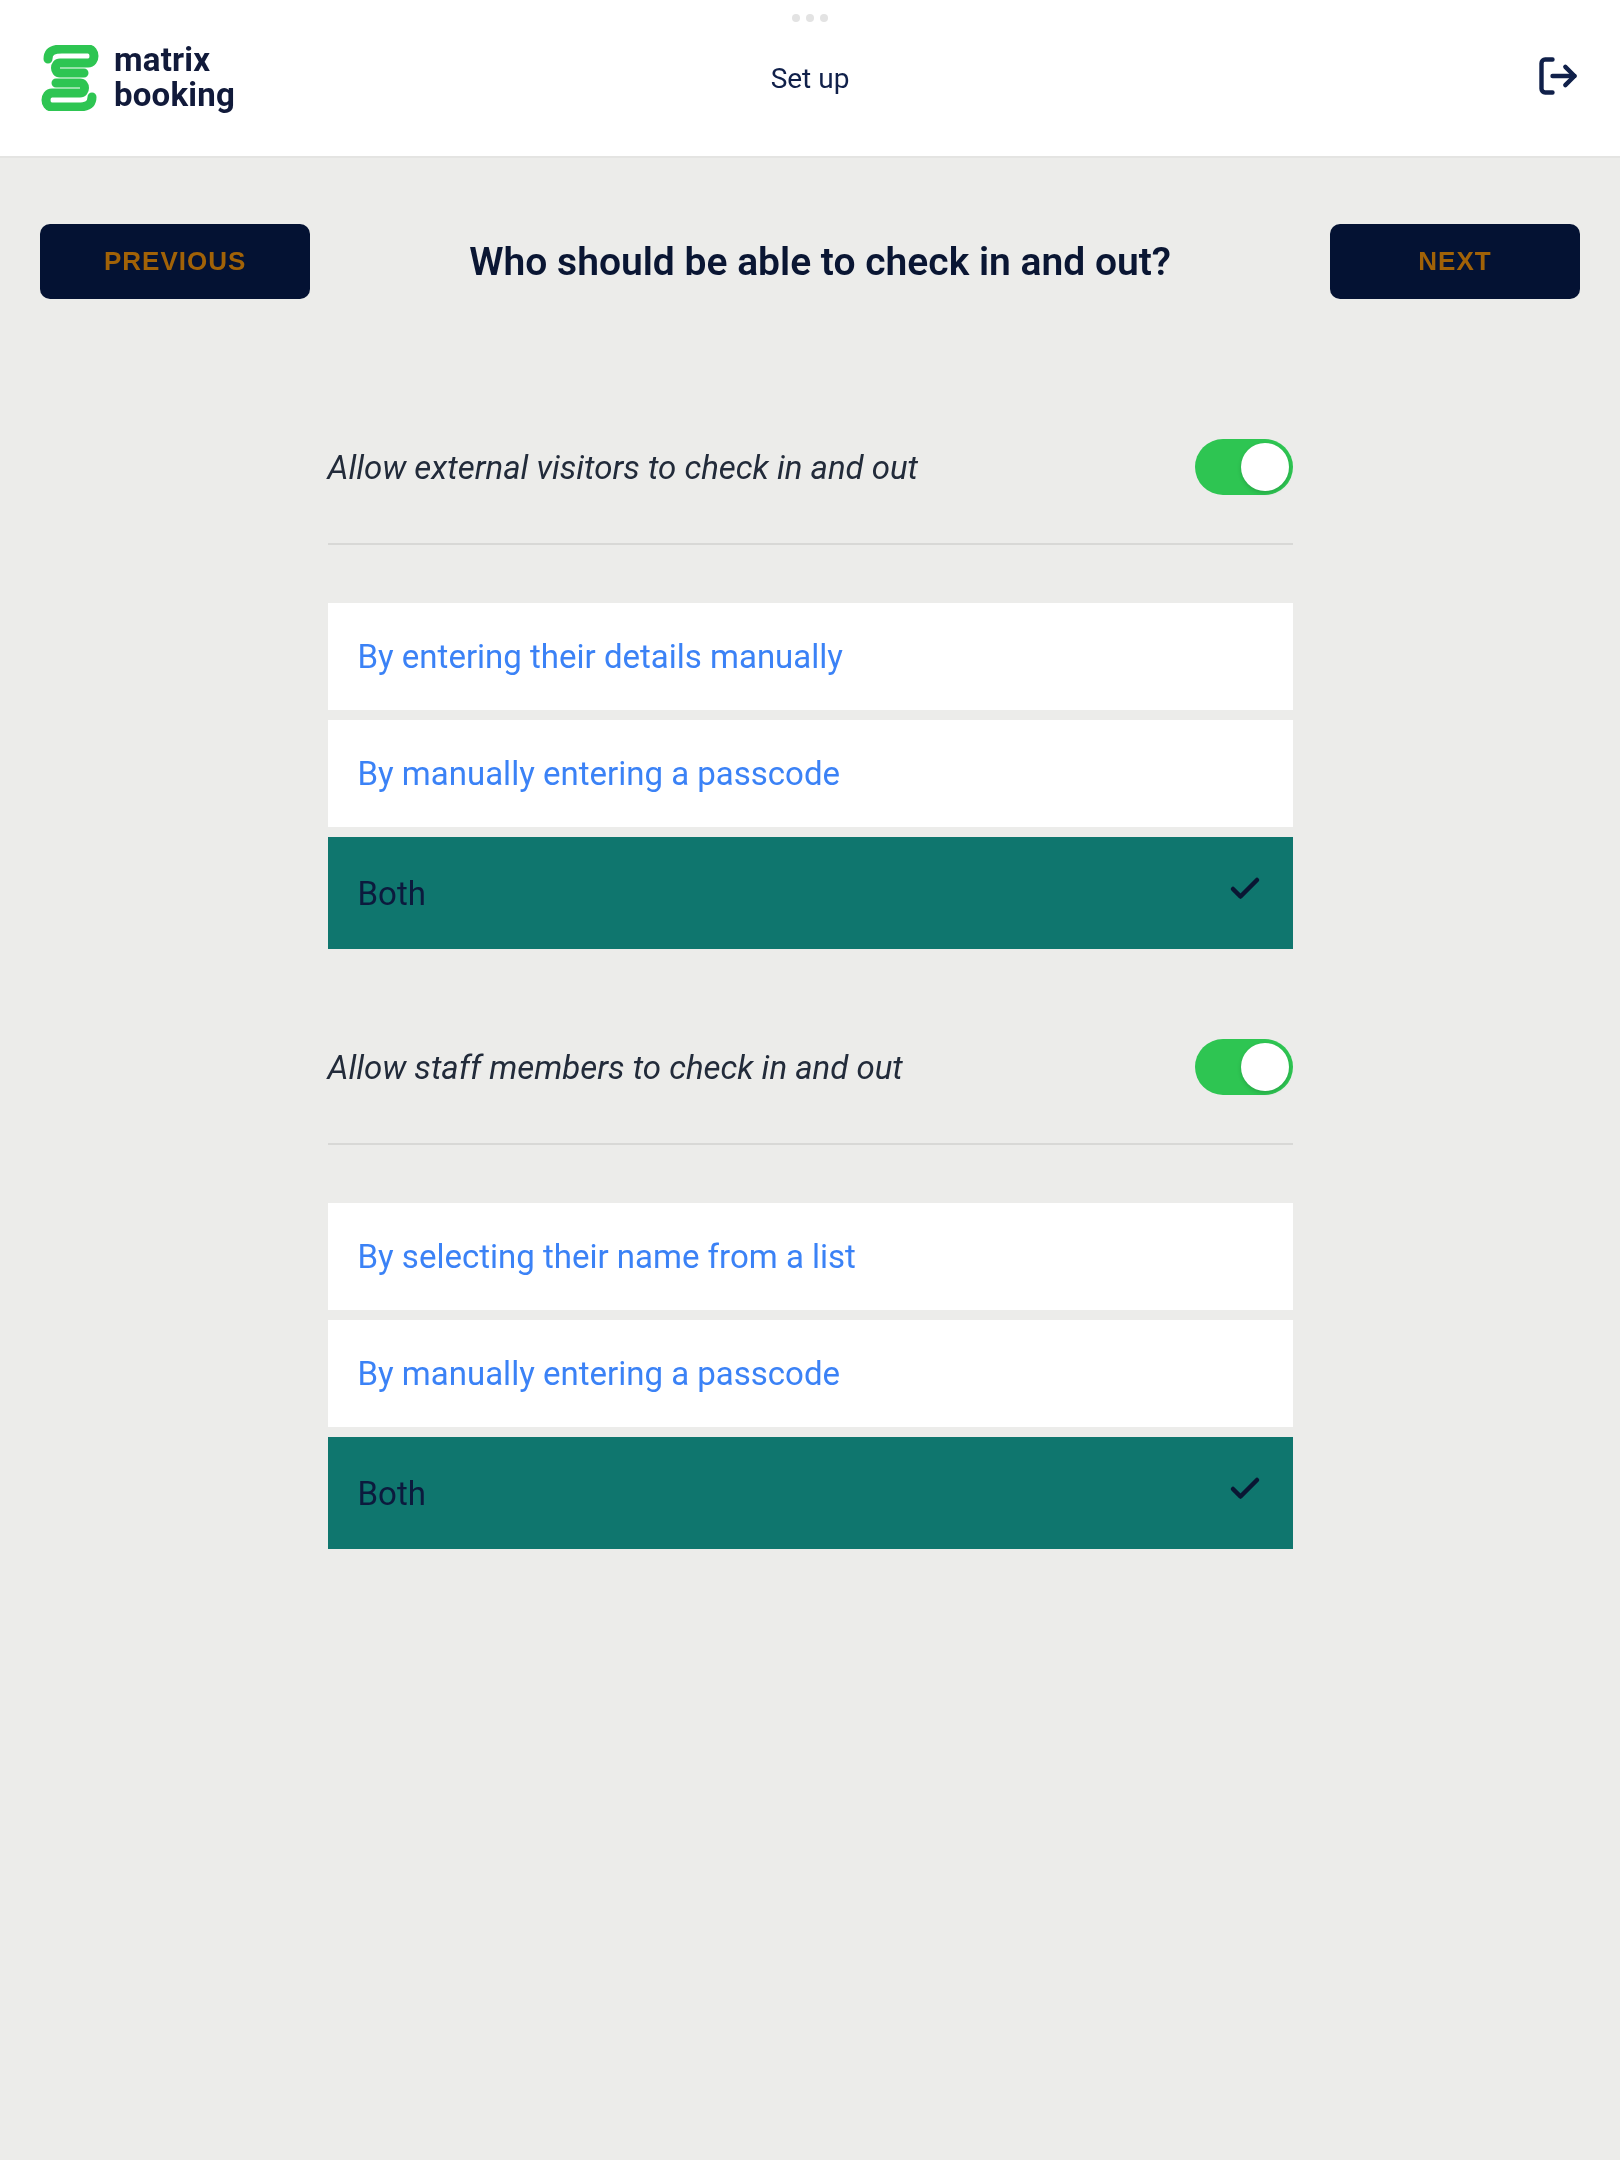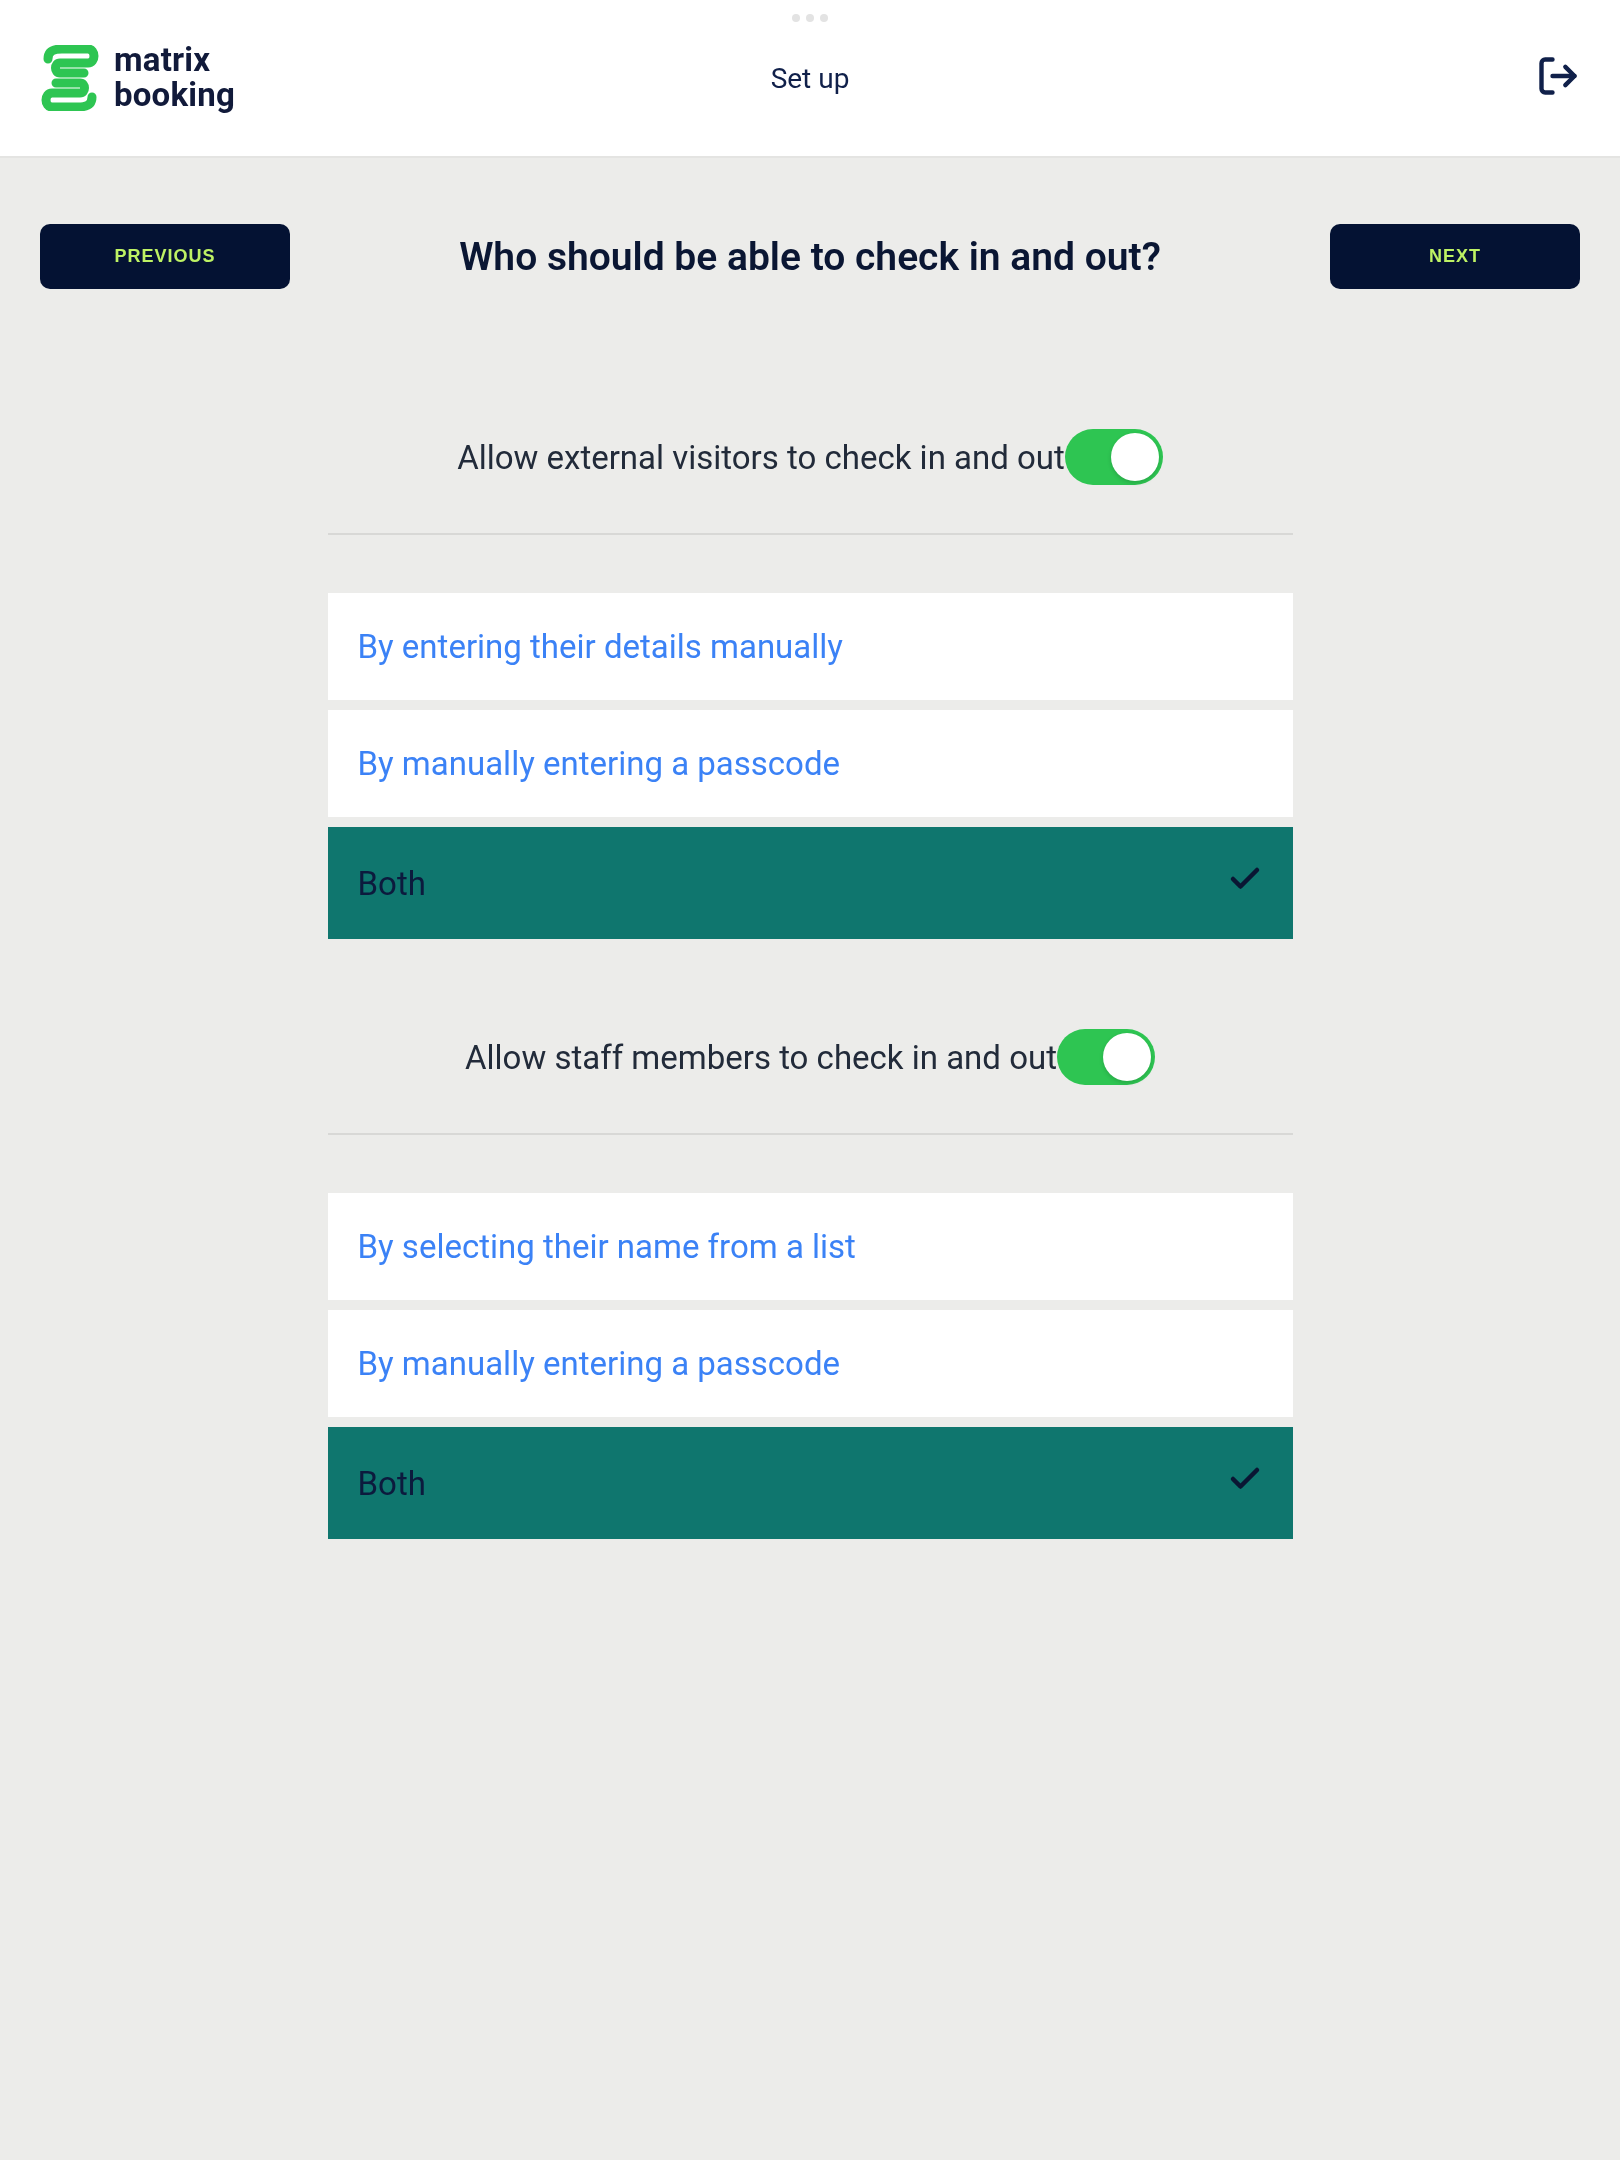--- a/index.html
+++ b/index.html
@@ -70,23 +70,23 @@
   }
   .nav-row {
     display: flex;
     align-items: center;
     justify-content: space-between;
     padding: 0 40px;
     gap: 20px;
   }
   .nav-btn {
     background: #041233;
-    color: #bef264;
+    color: #a16207;
     font-weight: 700;
-    font-size: 18px;
+    font-size: 26px;
     letter-spacing: 1px;
     border: none;
     border-radius: 10px;
     padding: 22px 64px;
     min-width: 250px;
     text-align: center;
     cursor: pointer;
   }
   .question {
     font-size: 39px;
@@ -98,24 +98,25 @@
 
   .panel-wrap {
     width: 965px;
     margin: 0 auto;
     padding-top: 140px;
   }
 
   .toggle-row {
     display: flex;
     align-items: center;
-    justify-content: center;
+    justify-content: space-between;
     padding: 0 0 48px 0;
     border-bottom: 2px solid #d8d8d6;
     margin-bottom: 58px;
+    font-style: italic;
   }
   .toggle-label {
     font-size: 33px;
     color: #222b3a;
     font-weight: 400;
   }
   .toggle {
     width: 98px;
     height: 56px;
     border-radius: 40px;

